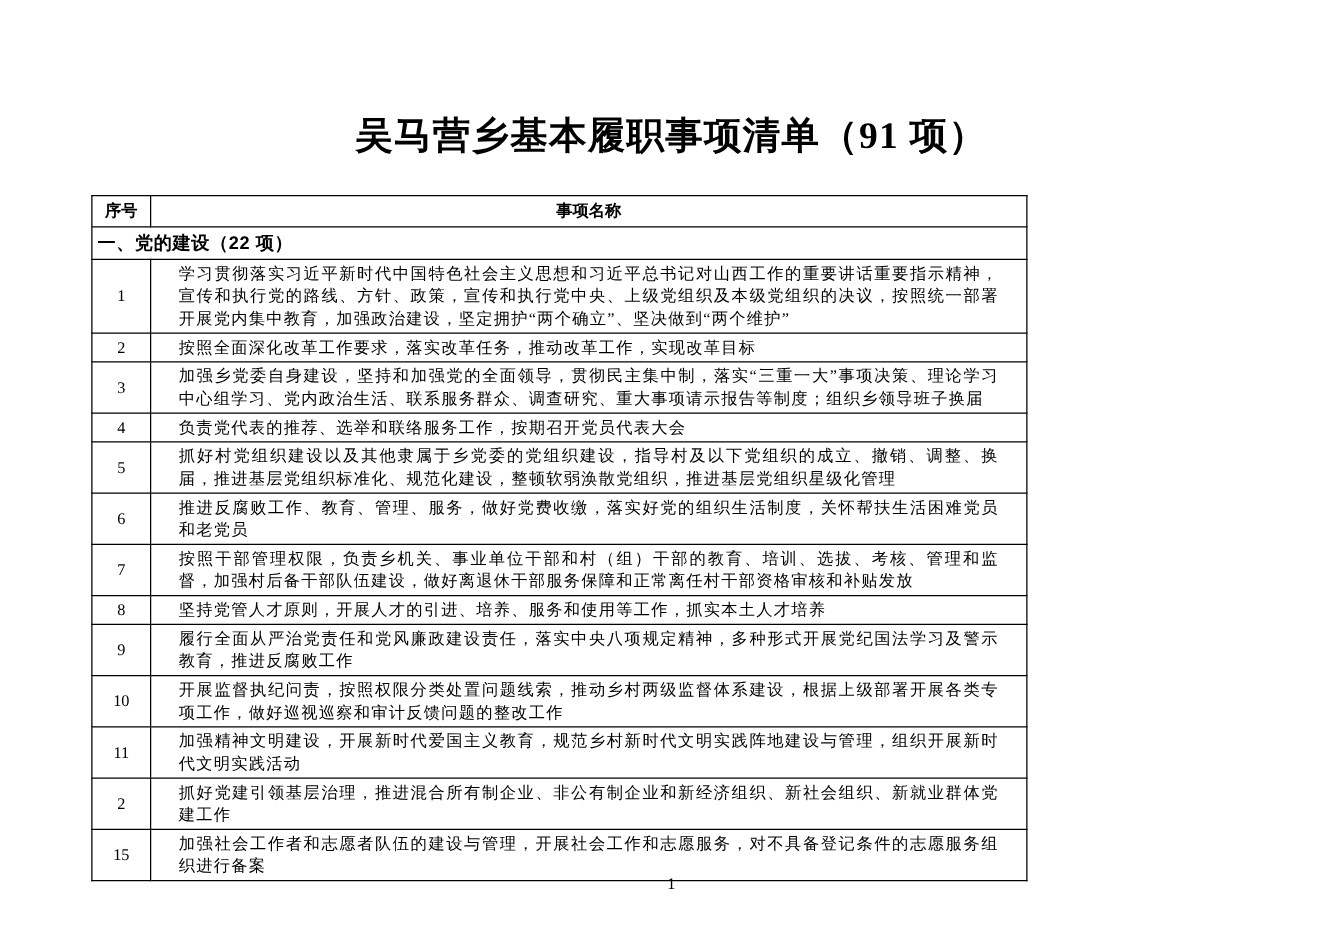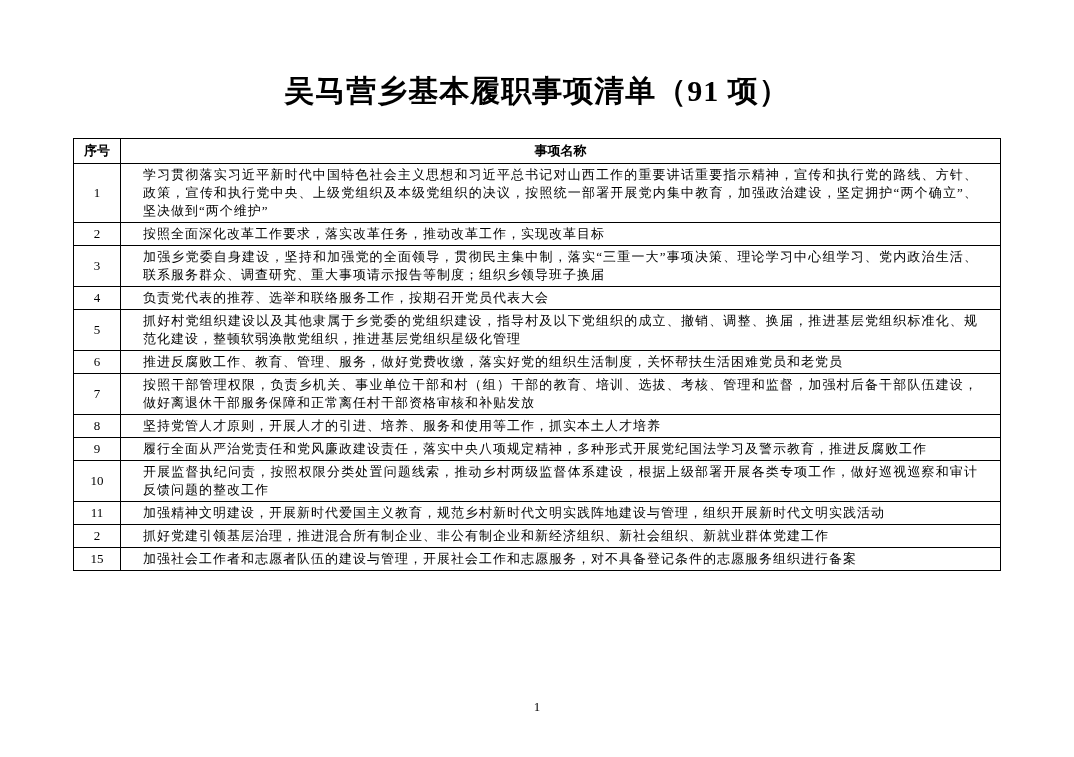--- a/index.html
+++ b/index.html
@@ -7,31 +7,31 @@
     position: relative;
     width: 1074px;
     height: 757px;
     background: #ffffff;
     color: #000000;
     font-family: "Liberation Serif", "DejaVu Serif", serif;
     overflow: hidden;
   }
   .title {
     margin: 0;
-    padding-top: 72px;
+    padding-top: 90px;
     text-align: center;
     font-size: 30px;
     line-height: 38px;
     font-weight: bold;
     letter-spacing: 1px;
   }
   table.list-table {
     border-collapse: collapse;
     table-layout: fixed;
-    width: 928px;
+    width: 749px;
     margin: 28px 0 0 73px;
   }
   table.list-table th,
   table.list-table td {
     border: 1px solid #000000;
     vertical-align: middle;
     box-sizing: border-box;
   }
   th.col-index { width: 47px; }
   table.list-table th {
@@ -80,20 +80,23 @@
   <h1 class="title">吴马营乡基本履职事项清单（91 项）</h1>
 
   <table class="list-table">
     <thead>
       <tr>
         <th class="col-index">序号</th>
         <th class="col-name">事项名称</th>
       </tr>
     </thead>
     <tbody id="table-body">
+      <tr class="section-row">
+        <td colspan="2">一、党的建设（22 项）</td>
+      </tr>
     <tr>
           <td class="cell-index">1</td>
           <td class="cell-text">学习贯彻落实习近平新时代中国特色社会主义思想和习近平总书记对山西工作的重要讲话重要指示精神，宣传和执行党的路线、方针、政策，宣传和执行党中央、上级党组织及本级党组织的决议，按照统一部署开展党内集中教育，加强政治建设，坚定拥护“两个确立”、坚决做到“两个维护”</td>
         </tr>
         <tr>
           <td class="cell-index">2</td>
           <td class="cell-text">按照全面深化改革工作要求，落实改革任务，推动改革工作，实现改革目标</td>
         </tr>
         <tr>
           <td class="cell-index">3</td>

